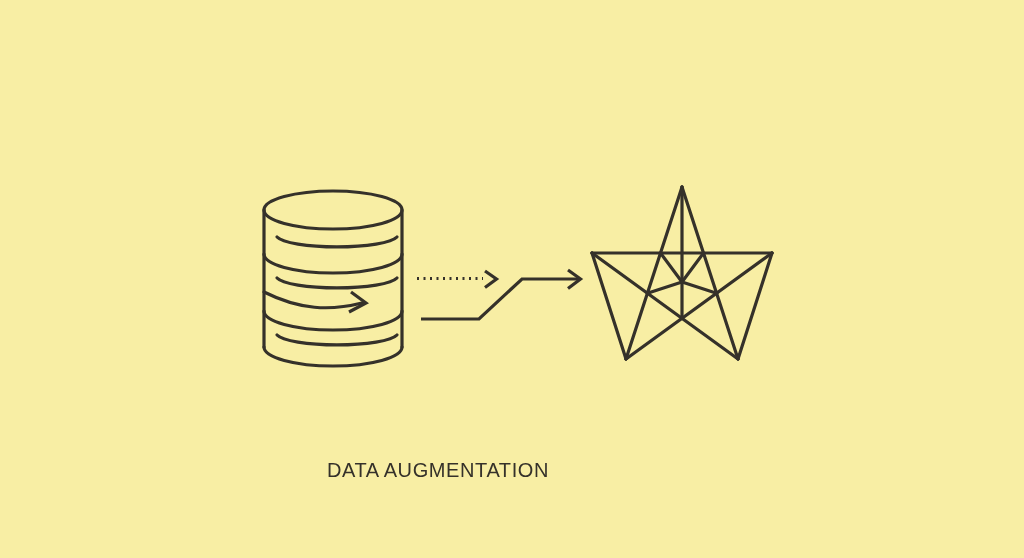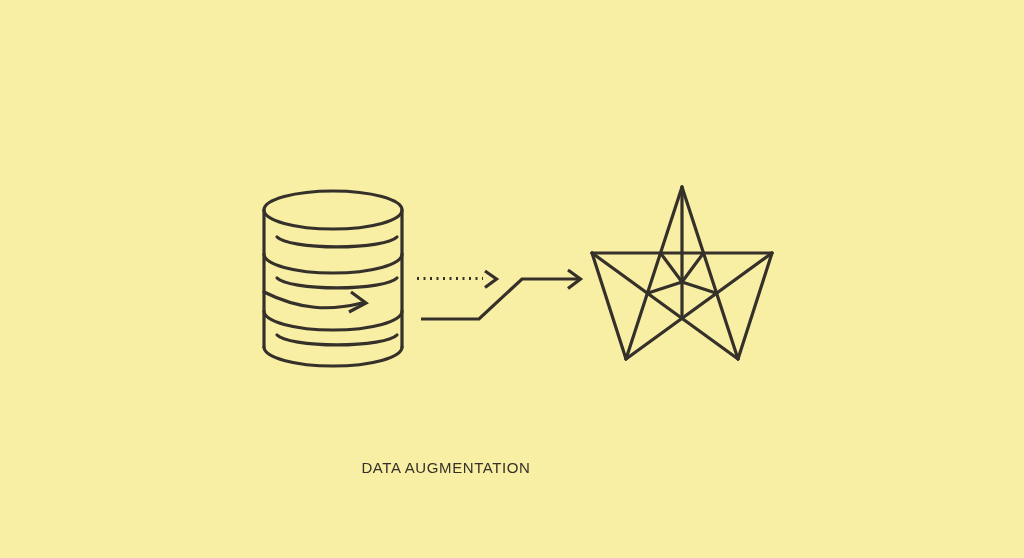--- a/index.html
+++ b/index.html
@@ -45,25 +45,25 @@
   }
   .dotted {
     fill: none;
     stroke: var(--ink);
     stroke-width: 3;
     stroke-linecap: butt;
     stroke-dasharray: 2 4.5;
   }
   .caption {
     position: absolute;
-    left: 8px;
+    left: 0;
     top: 459px;
     width: 876px;
     text-align: center;
-    font-size: 15px;
+    font-size: 20px;
     font-weight: 500;
     letter-spacing: 0.6px;
     color: var(--ink);
     user-select: none;
   }
 </style>
 </head>
 <body>
 
 <div class="stage">

